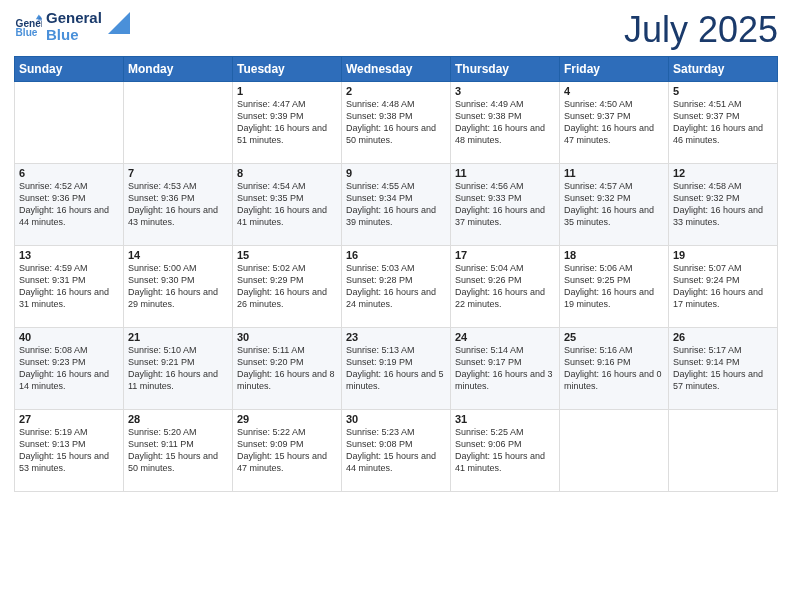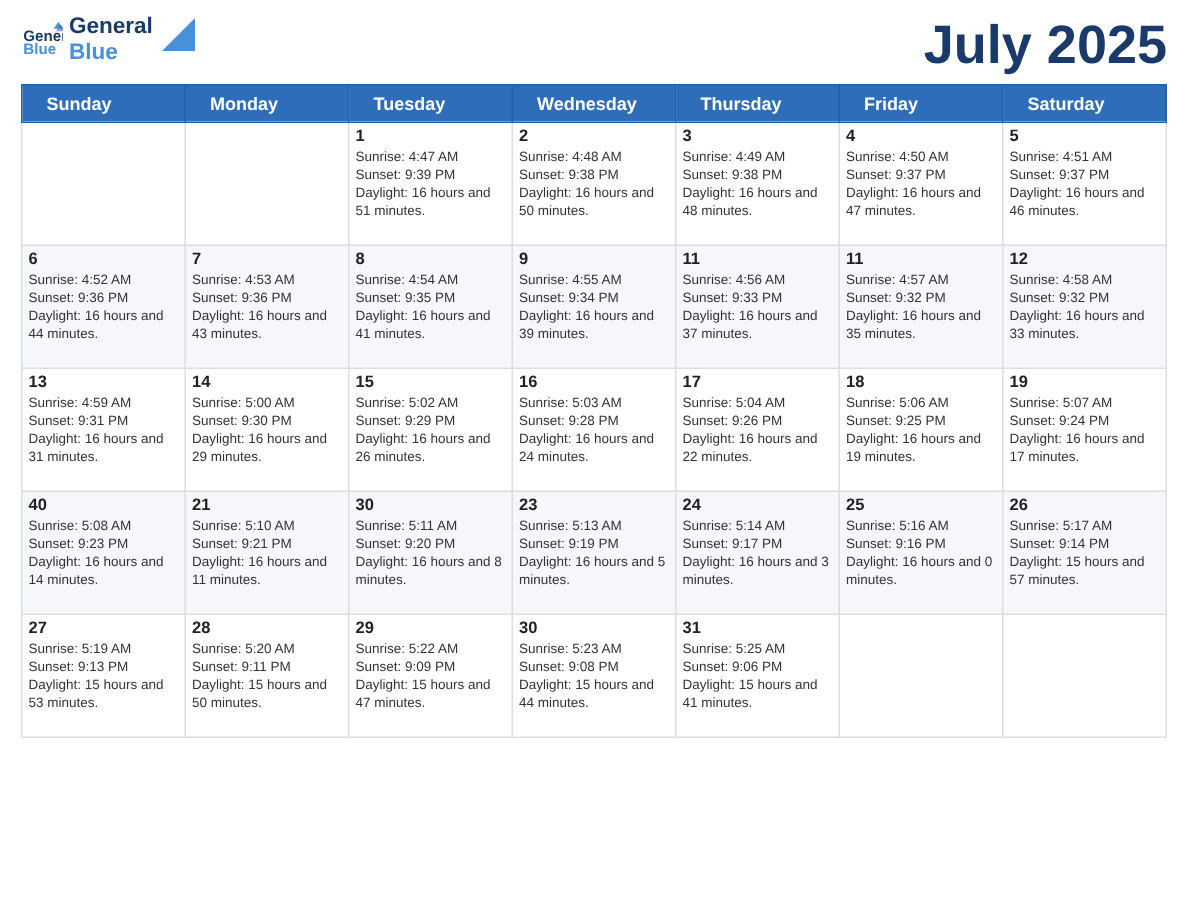--- a/index.html
+++ b/index.html
@@ -29,39 +29,39 @@
     }
     .logo-icon {
       width: 28px;
       height: 28px;
     }
     .title-block {
       text-align: right;
     }
     .month-title {
       font-size: 36px;
-      font-weight: bold;
+      font-weight: normal;
       color: #1a3a6b;
       line-height: 1.1;
     }
     .subtitle {
       font-size: 13px;
       color: #333;
     }
     .calendar {
       width: 100%;
       border-collapse: collapse;
       border: 1px solid #ccc;
     }
     .calendar th {
       background: #2e6dba;
       color: #fff;
       font-size: 12px;
       font-weight: bold;
-      padding: 5px 16px;
+      padding: 5px 4px;
       text-align: left;
       border: 1px solid #2060a8;
     }
     .calendar td {
       width: 107px;
       height: 82px;
       vertical-align: top;
       padding: 3px 4px;
       border: 1px solid #ddd;
       background: #fff;

